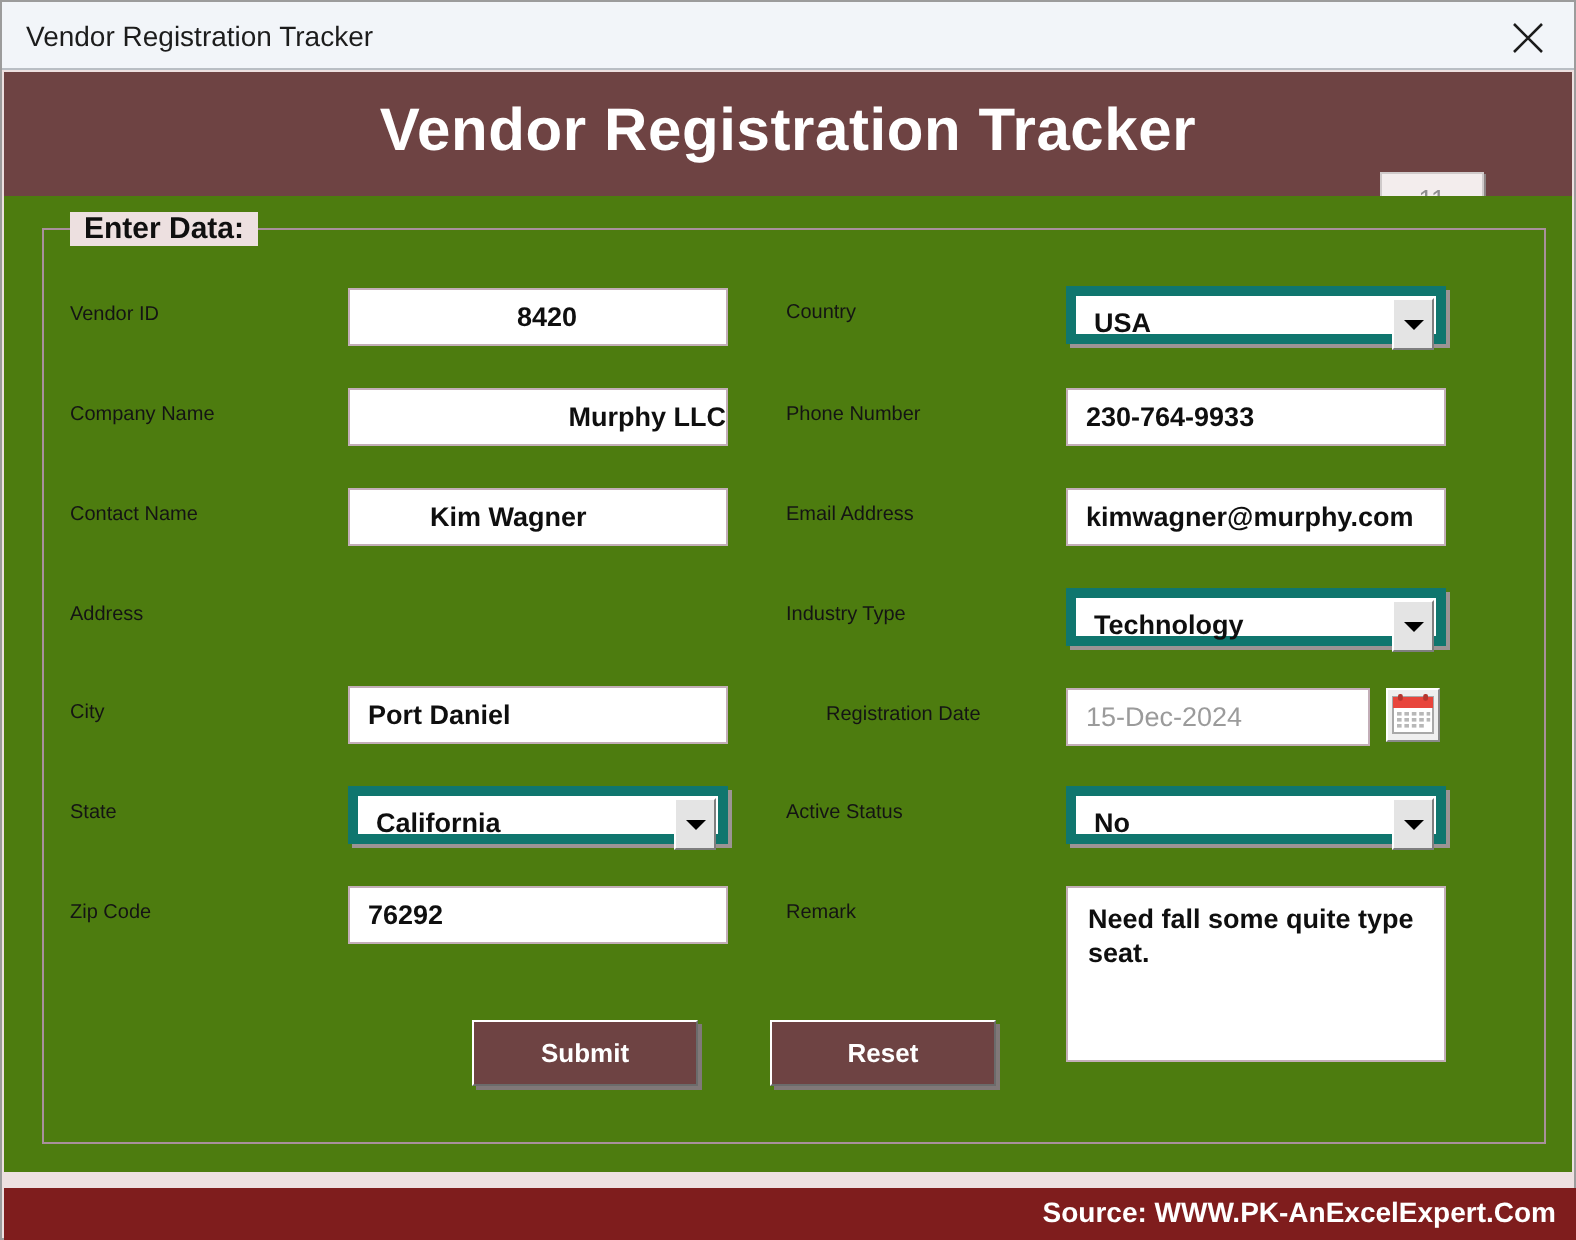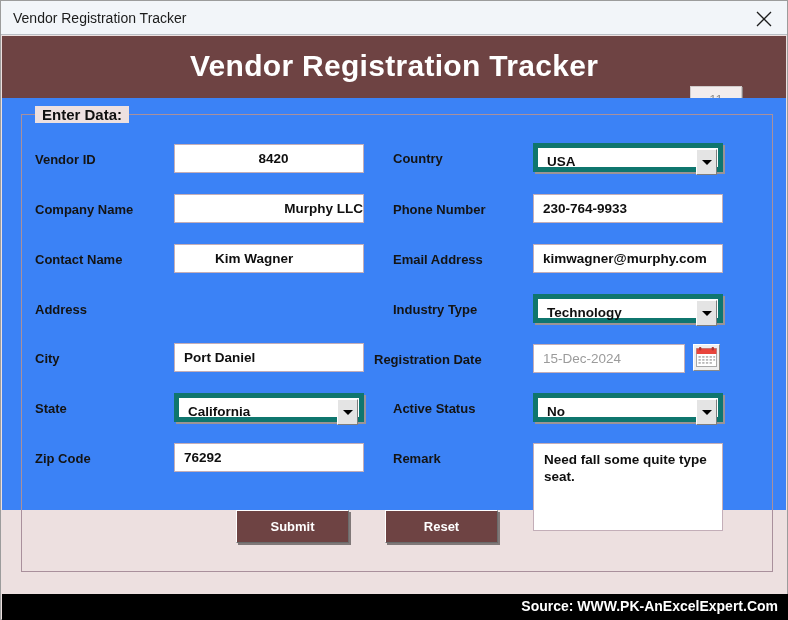--- a/index.html
+++ b/index.html
@@ -79,22 +79,22 @@
     color: #8d8d8d;
     text-align: center;
     line-height: 26px;
   }
 
   
   #panel {
     position: absolute;
     left: 1px; top: 97px;
     width: 784px;
-    height: 412px;
-    background: #3b82f6;
+    height: 488px;
+    background: #4d7c0f;
   }
 
   
   #groupbox {
     position: absolute;
     left: 19px; top: 16px;
     width: 752px;
     height: 458px;
     border: 1px solid #a9909c;
     box-sizing: border-box;
@@ -104,22 +104,22 @@
     left: 33px; top: 8px;
     padding: 0 7px;
     background: #ede0e0;
     font-size: 15px;
     font-weight: bold;
     color: #101010;
     white-space: nowrap;
   }
   .lbl {
     position: absolute;
-    font-size: 13px;
-    font-weight: bold;
+    font-size: 10px;
+    font-weight: normal;
     color: #141414;
     white-space: nowrap;
   }
   .fld {
     position: absolute;
     background: #ffffff;
     border: 1px solid #c3aeb8;
     box-sizing: border-box;
     font-size: 13.5px;
     font-weight: bold;
@@ -212,21 +212,21 @@
     line-height: 31px;
     cursor: pointer;
   }
 
   
   #footer {
     position: absolute;
     left: 1px; top: 593px;
     width: 786px;
     height: 26px;
-    background: #000000;
+    background: #7f1d1d;
   }
   #footer-text {
     position: absolute;
     right: 10px; top: 4px;
     font-size: 14px;
     font-weight: bold;
     color: #ffffff;
     white-space: nowrap;
   }
 </style>
@@ -296,21 +296,21 @@
     <div class="fld" style="left:531px; top:146px; width:190px; height:29px;">kimwagner@murphy.com</div>
 
     <div class="lbl" style="left:391px; top:204px;">Industry Type</div>
     <div class="combo" style="left:531px; top:196px; width:190px; height:29px;">
       <span class="combo-val">Technology</span>
       <span class="combo-btn">
           <i></i>
         </span>
     </div>
 
-    <div class="lbl" style="left:372px; top:254px;">Registration Date</div>
+    <div class="lbl" style="left:411px; top:254px;">Registration Date</div>
     <div class="fld placeholder" style="left:531px; top:246px; width:152px; height:29px;">15-Dec-2024</div>
     <div id="calendar-button" style="left:691px; top:246px;">
       <svg width="21" height="21" viewBox="0 0 21 21" style="position:absolute;left:2px;top:2px;">
         <rect x="0.5" y="1.5" width="20" height="18" fill="#ffffff" stroke="#a8a8a8" stroke-width="1"></rect>
         <rect x="0.5" y="1.5" width="20" height="5.5" fill="#e8453c"></rect>
         <rect x="3" y="0" width="2.4" height="3.4" rx="1" fill="#b5362f"></rect>
         <rect x="15.6" y="0" width="2.4" height="3.4" rx="1" fill="#b5362f"></rect>
         <g fill="#b8b8b8">
           <rect x="2.5" y="9" width="2.3" height="1.8"></rect>
           <rect x="6.2" y="9" width="2.3" height="1.8"></rect>

